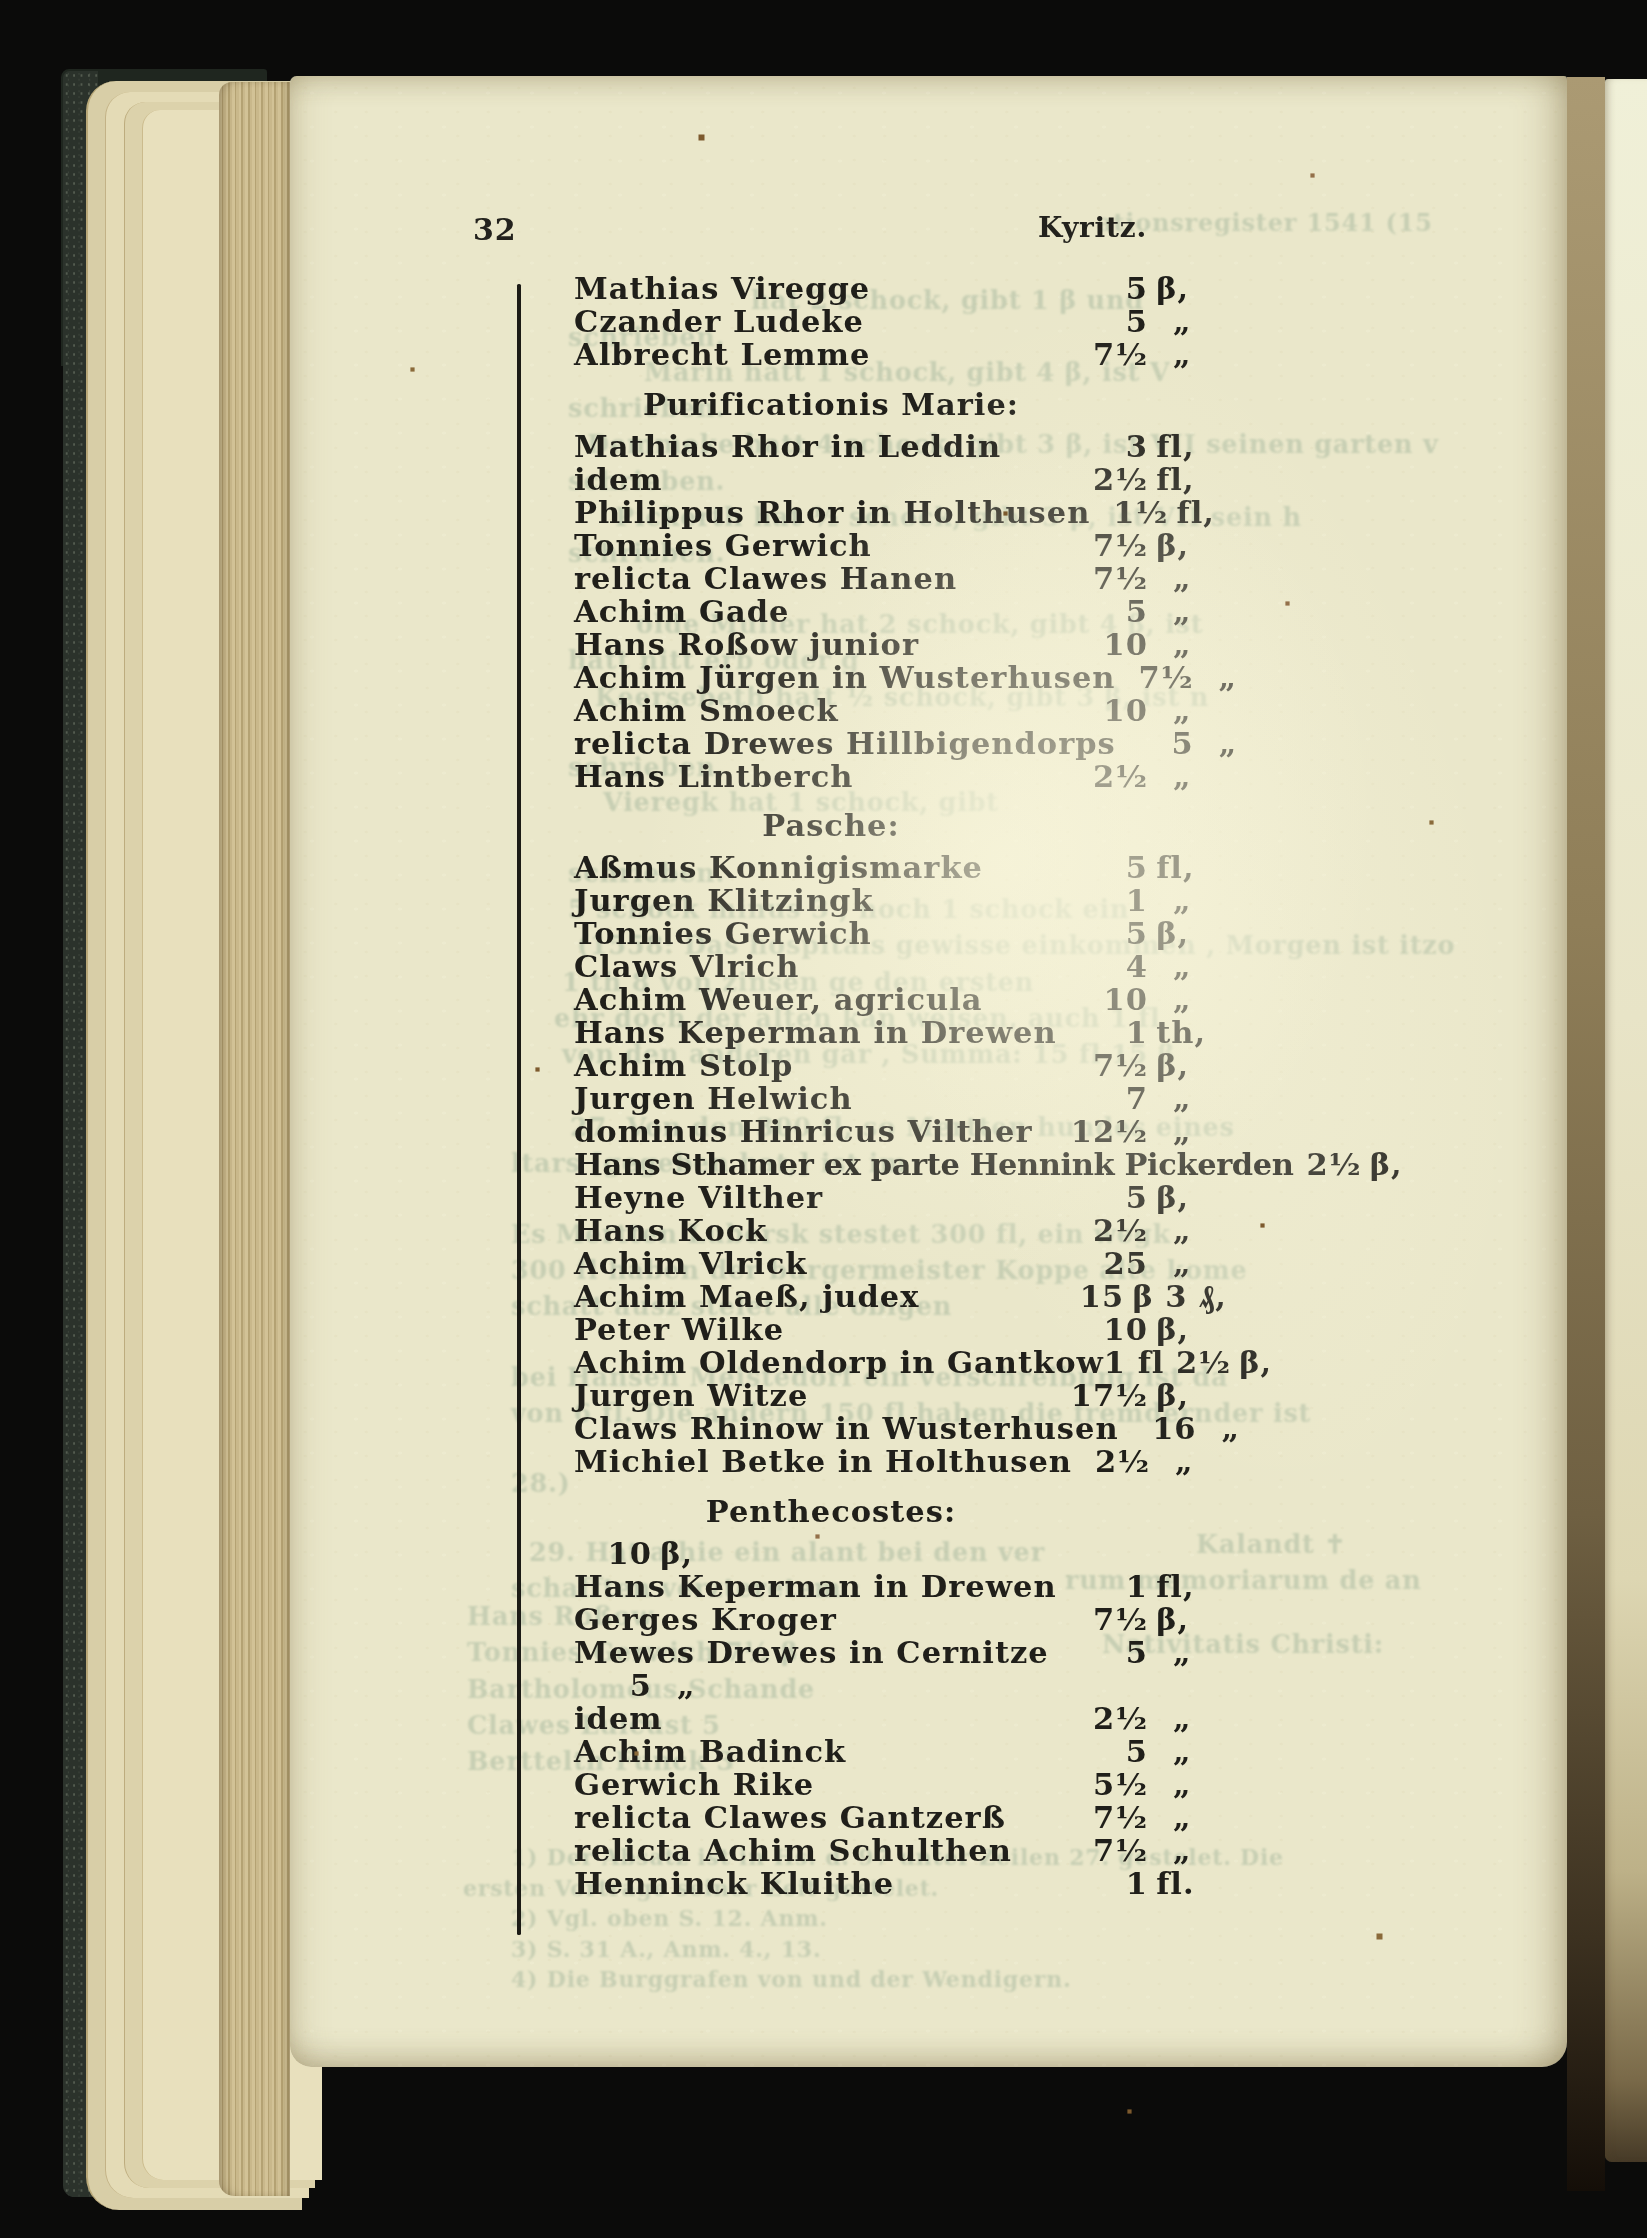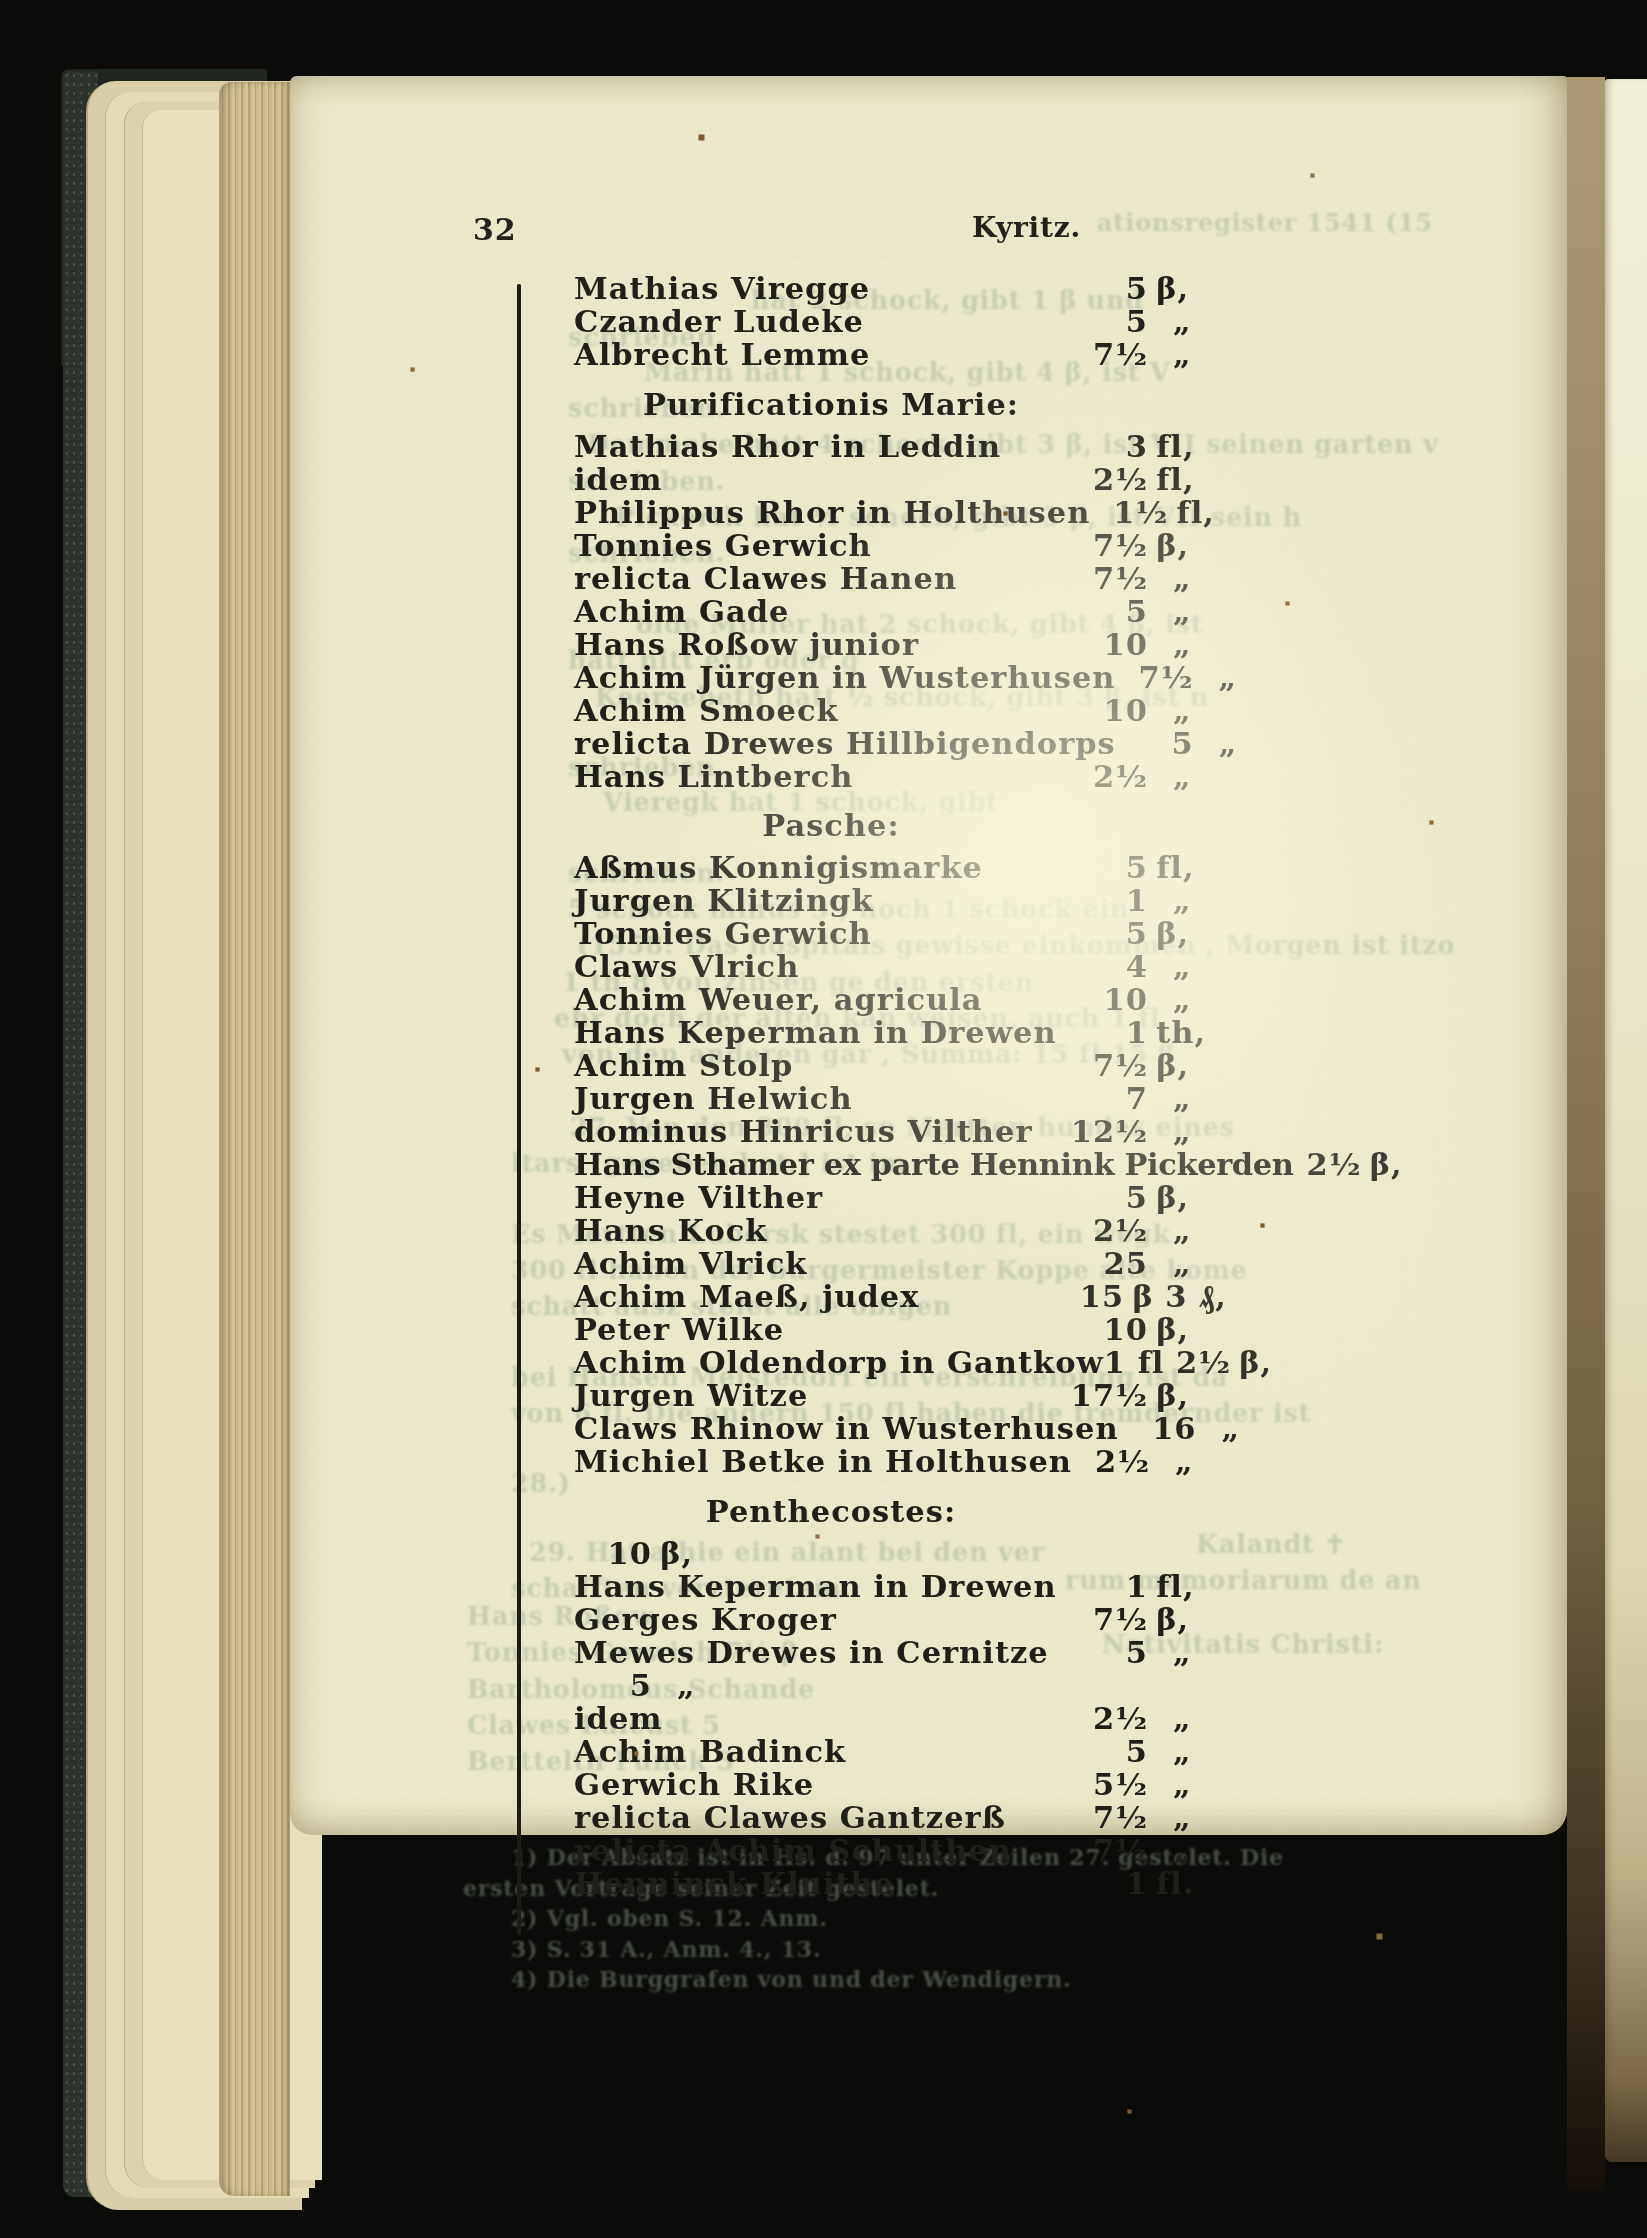--- a/index.html
+++ b/index.html
@@ -27,21 +27,21 @@
   .sheet.s3{left:124px;top:102px;width:191px;height:2086px;border-radius:21.4px 0 0 25px;background:#dcd2ab;border-left:1.6px solid #bdac7e;}
   .sheet.s4{left:142px;top:110px;width:180px;height:2070px;border-radius:18px 0 0 21.4px;background:#e8e0bd;border-left:1.6px solid #cbbb8d;}
   .fore-edge{
     position:absolute;left:219px;top:82px;width:71px;height:2114px;
     border-radius:13px 0 0 15px;
     background:repeating-linear-gradient(90deg,#d2c296 0 2.5px,#b4a273 2.5px 4.1px,#c9b88b 4.1px 6.6px);
     box-shadow:inset 8.2px 0 11.5px -6.6px rgba(60,45,20,.45), inset -6.6px 0 8.2px -5px rgba(60,45,20,.35);
   }
   
   .main-page{
-    position:absolute;left:290px;top:76px;width:1277px;height:1759px;
+    position:absolute;left:290px;top:76px;width:1277px;height:1991px;
     background-color:#eae7ca;
     background-image:radial-gradient(rgba(210,200,160,.14) 1.6px, transparent 2.1px),
                      radial-gradient(rgba(255,252,230,.16) 1.6px, transparent 2.5px);
     background-size:30.5px 24px, 44px 34px;
     border-radius:6.6px 3.3px 25px 21.4px;
     box-shadow:
       inset -25px 0 41px -16.5px rgba(112,92,52,.42),
       inset 21.4px 0 36px -18px rgba(140,120,72,.30),
       inset 0 18px 28px -16.5px rgba(120,108,60,.26),
       inset 0 -21.4px 33px -16.5px rgba(112,96,52,.30);
@@ -63,21 +63,21 @@
     background:linear-gradient(180deg,#ab9a73 0%,#8f7e58 40%,#6f6042 68%,#3c3120 88%,#140e08 100%);
   }
   .next-page{
     position:absolute;left:1605px;top:79px;width:43px;height:2083px;
     background:linear-gradient(180deg,#f0f0d8 0%,#e8e4c7 45%,#ddd6b2 72%,#bdb188 86%,#7a6a49 96%,#463a27 100%);
     border-radius:3.3px 0 0 6.6px;
     box-shadow:inset 6.6px 0 8.2px -5px rgba(80,65,40,.4);
   }
   
   .page-number{position:absolute;left:183px;top:136px;font-size:30px;font-weight:bold;color:#23221d;letter-spacing:0.8px;}
-  .running-header{position:absolute;left:650px;top:135px;width:173px;text-align:center;font-size:28px;font-weight:bold;color:#23221d;letter-spacing:0.8px;}
+  .running-header{position:absolute;left:684px;top:135px;width:173px;text-align:right;font-size:28px;font-weight:bold;color:#23221d;letter-spacing:0.8px;}
   .vrule{position:absolute;left:227px;top:208px;width:4.1px;height:1651px;background:#1c1b16;border-radius:1.6px;}
   .text-block{
     position:absolute;left:284px;top:196px;width:653px;
     font-size:30.5px;font-weight:bold;line-height:33px;letter-spacing:1px;color:#201f1a;
   }
   .rows-host, .sections-host, section{display:contents;}
   .row{display:flex;white-space:nowrap;}
   .row .nm{flex:1 1 auto;}
   .row .amt{flex:0 0 157px;display:flex;}
   .row .num{min-width:78px;text-align:right;white-space:nowrap;}

